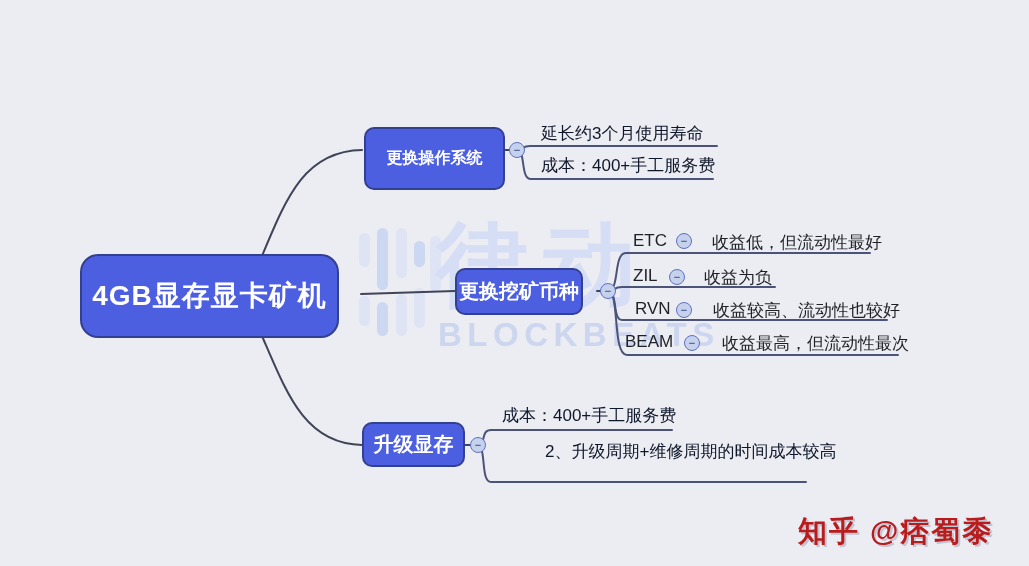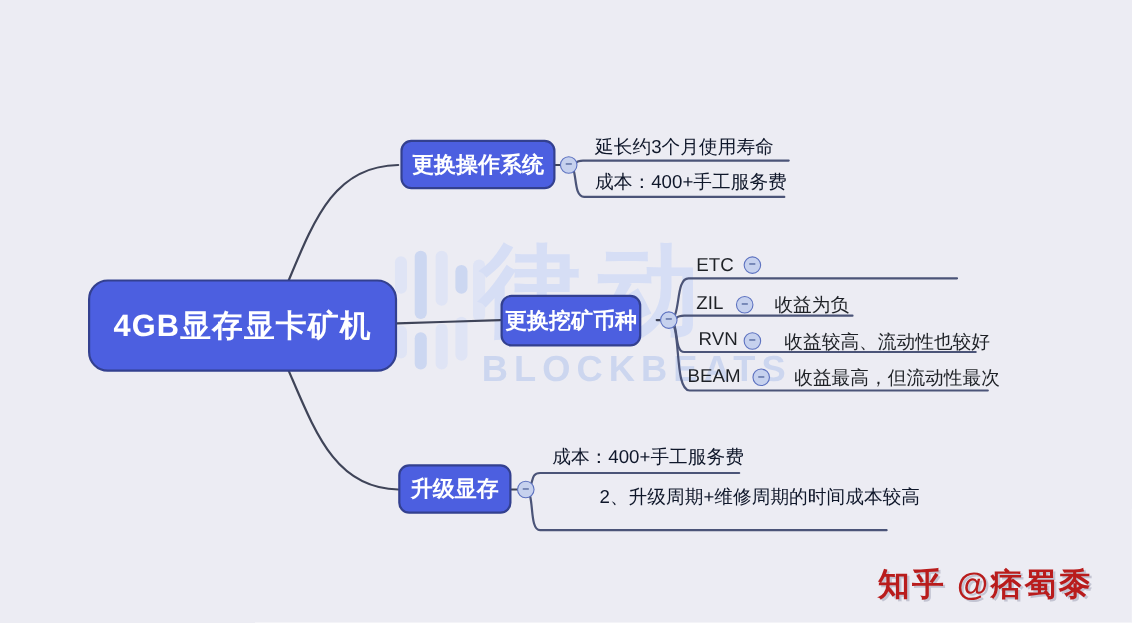--- a/index.html
+++ b/index.html
@@ -26,22 +26,22 @@
   
   svg.edges{position:absolute;left:0;top:0;z-index:2;}
   svg.edges path{fill:none;stroke:#3f4458;stroke-width:2;stroke-linecap:round;}
   svg.edges path.underline{stroke:#4b5478;}
   
   .topic{
     position:absolute;z-index:3;display:flex;align-items:center;justify-content:center;
     background:#4c5fe0;border:2px solid #33408f;color:#ffffff;
     font-weight:700;box-sizing:border-box;cursor:default;white-space:nowrap;
   }
-  #root-topic{left:80px;top:254px;width:281px;height:84px;border-radius:18px;font-size:28px;letter-spacing:1px;}
-  #topic-os{left:364px;top:127px;width:141px;height:45px;border-radius:10px;font-size:20px;}
+  #root-topic{left:80px;top:254px;width:259px;height:84px;border-radius:18px;font-size:28px;letter-spacing:1px;}
+  #topic-os{left:364px;top:127px;width:141px;height:63px;border-radius:10px;font-size:16px;}
   #topic-coin{left:455px;top:268px;width:128px;height:47px;border-radius:10px;font-size:20px;}
   #topic-vram{left:362px;top:422px;width:103px;height:45px;border-radius:10px;font-size:20px;align-items:center;}
   
   .collapse{
     position:absolute;z-index:3;width:16px;height:16px;border-radius:50%;
     background:#c6d1ee;border:1px solid #5d72c0;box-sizing:border-box;
     display:flex;align-items:center;justify-content:center;
     font-size:11px;line-height:1;color:#55699f;font-weight:700;cursor:pointer;
   }
   #col-os{left:509px;top:142px;}
@@ -134,20 +134,21 @@
   <div class="collapse" id="col-vram">−</div>
   <div class="collapse" id="col-etc">−</div>
   <div class="collapse" id="col-zil">−</div>
   <div class="collapse" id="col-rvn">−</div>
   <div class="collapse" id="col-beam">−</div>
 
   <div class="sub" id="sub-os-1">延长约3个月使用寿命</div>
   <div class="sub" id="sub-os-2">成本：400+手工服务费</div>
 
   <div class="coin-label" id="lbl-etc">ETC</div>
+  <div class="coin-label" id="desc-etc">收益低，但流动性最好</div>
   <div class="coin-label" id="lbl-zil">ZIL</div>
   <div class="coin-label" id="desc-zil">收益为负</div>
   <div class="coin-label" id="lbl-rvn">RVN</div>
   <div class="coin-label" id="desc-rvn">收益较高、流动性也较好</div>
   <div class="coin-label" id="lbl-beam">BEAM</div>
   <div class="coin-label" id="desc-beam">收益最高，但流动性最次</div>
 
   <div class="sub" id="sub-vram-1">成本：400+手工服务费</div>
   <div class="sub" id="sub-vram-2">
     <div class="l2" style="margin-left:43px;">2、升级周期+维修周期的时间成本较高</div>

